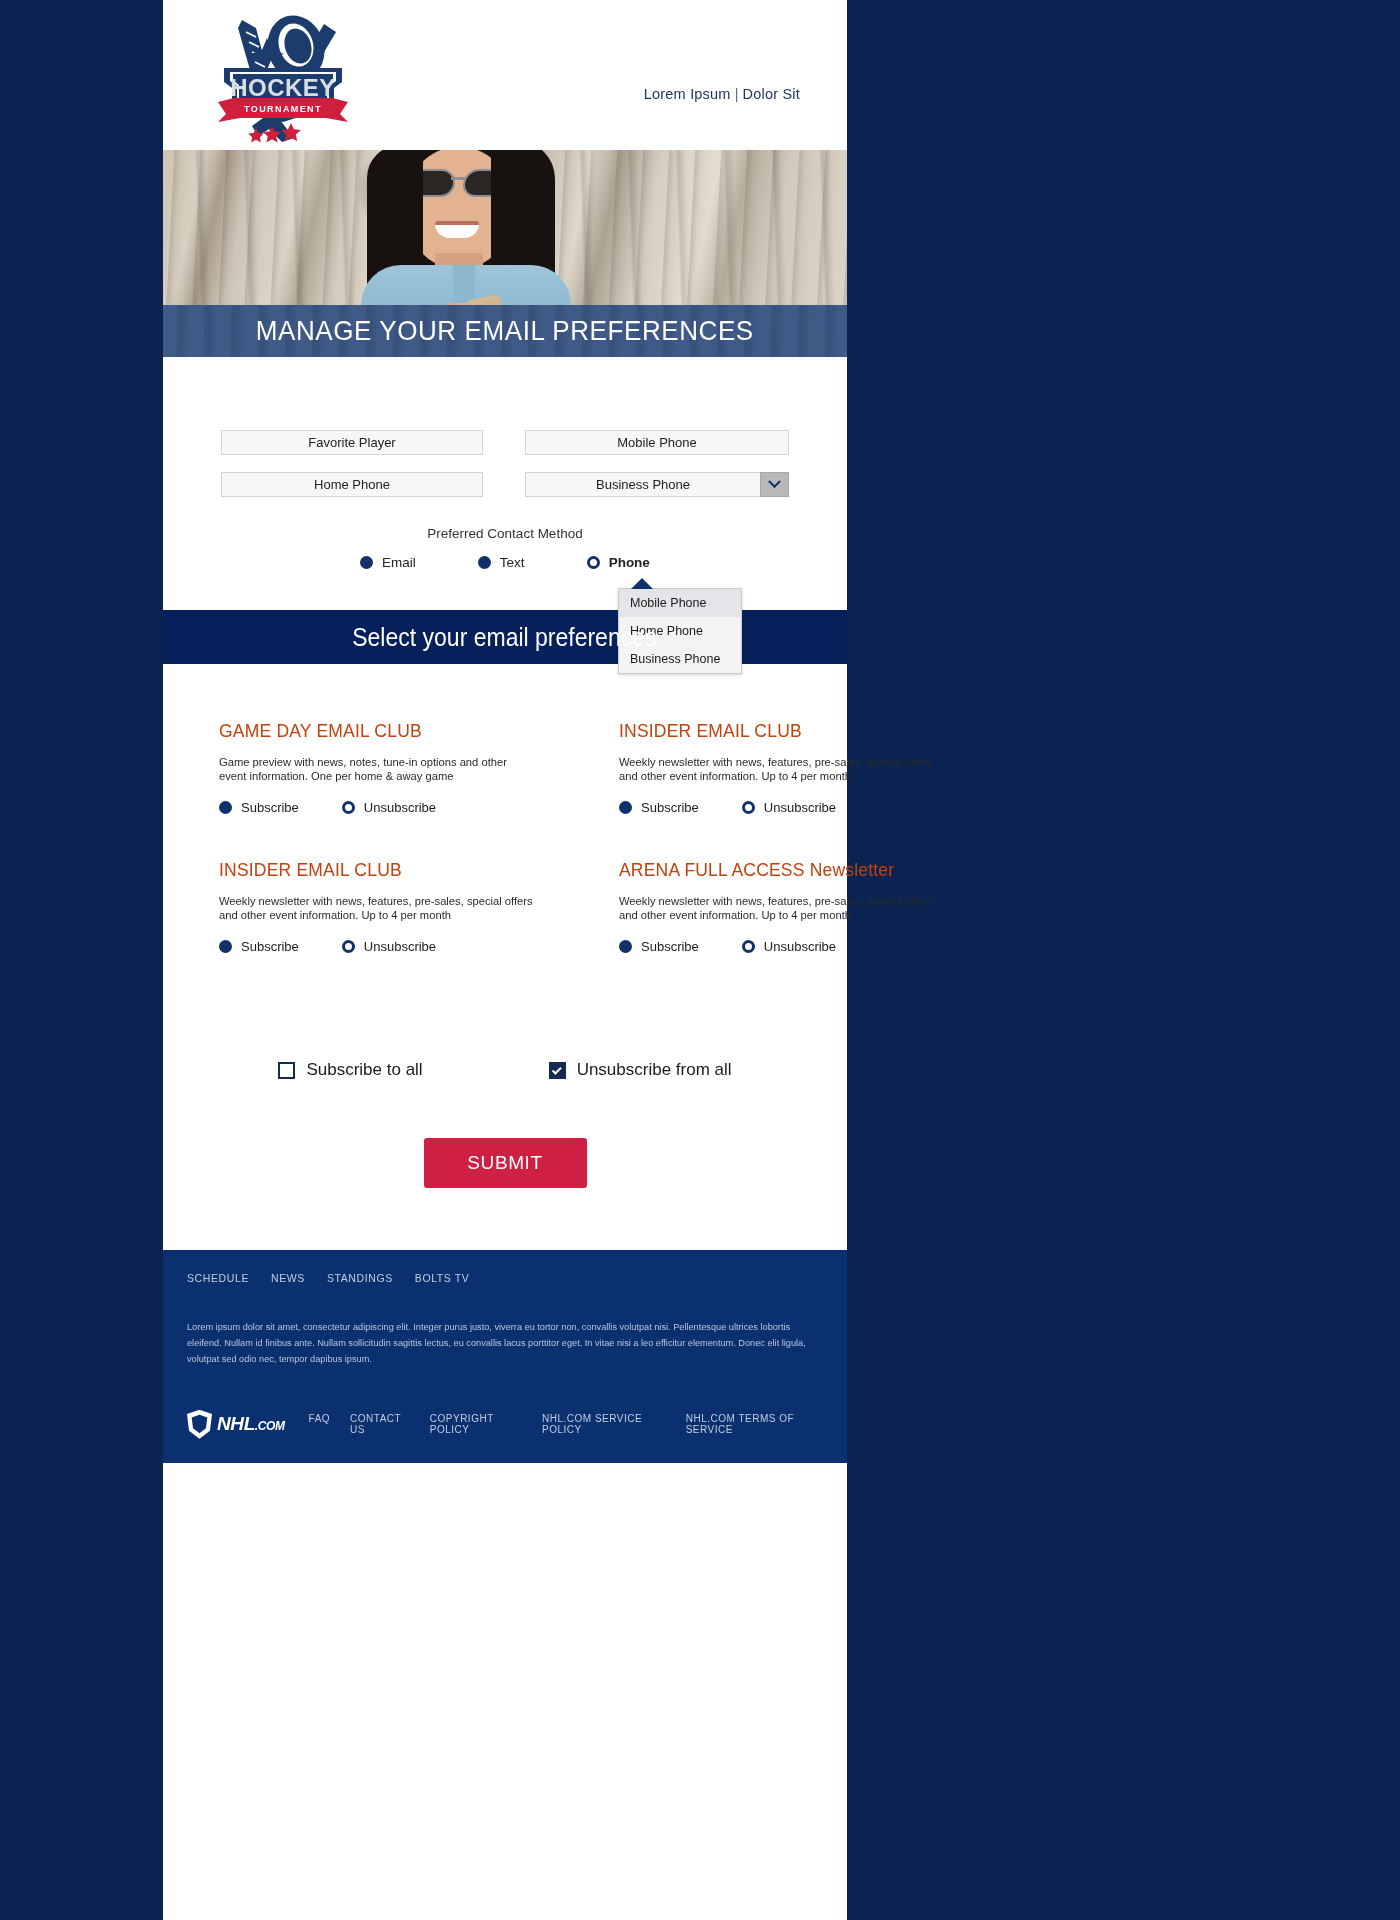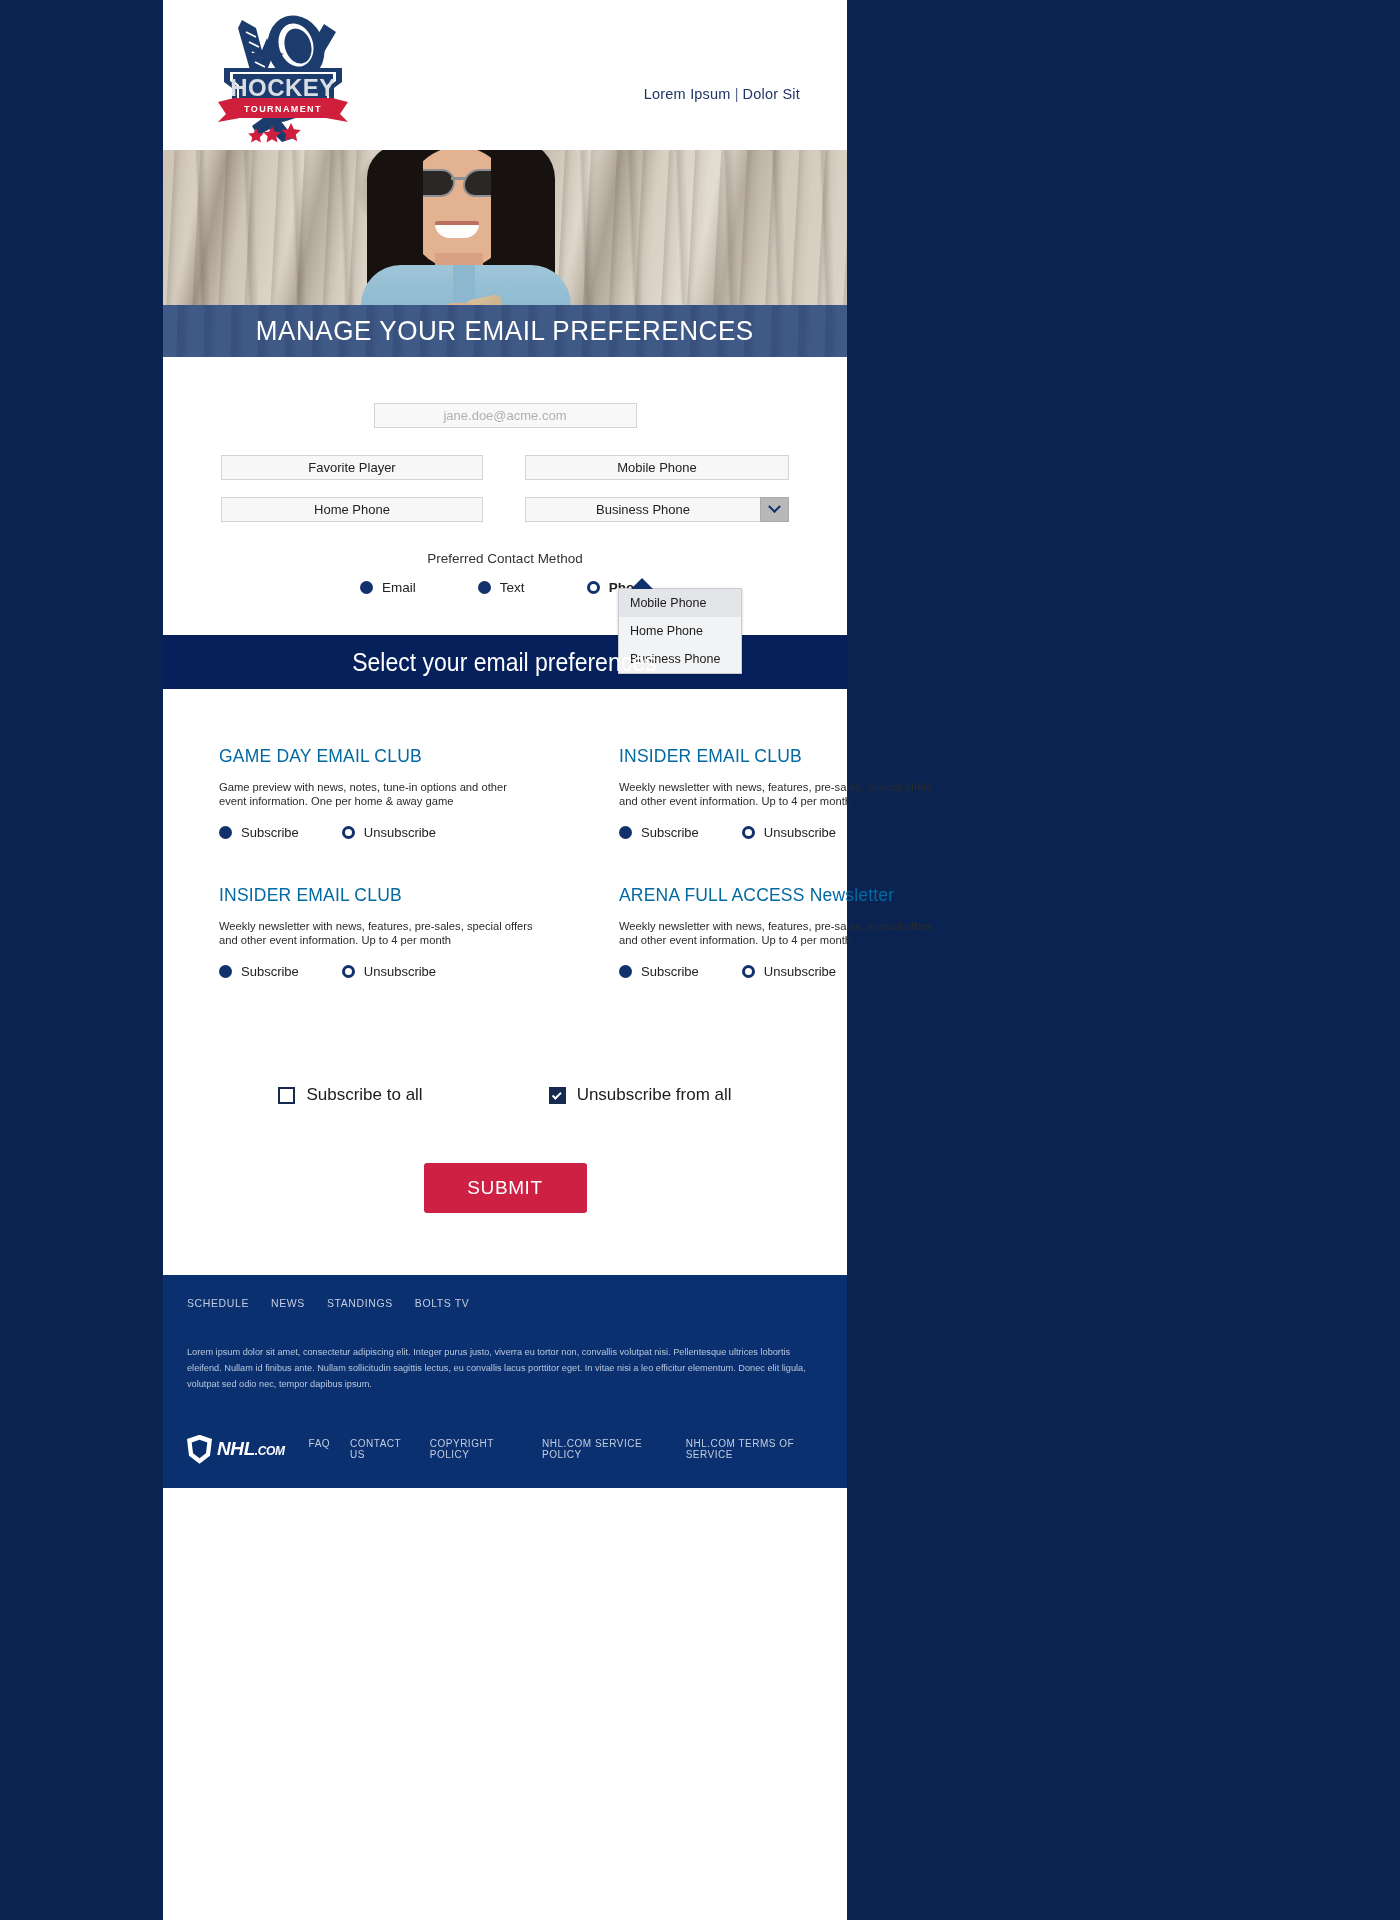--- a/index.html
+++ b/index.html
@@ -196,21 +196,21 @@
     transform:scaleX(0.92); transform-origin:center;
     font-family:"Liberation Sans Narrow","Liberation Sans",sans-serif;
   }
 
   
   .pref-section { background:#fff; padding:57px 0 0; }
   .cards {
     display:grid; grid-template-columns:400px 362px; column-gap:0; row-gap:45px;
     padding-left:56px;
   }
-  .card-title { font-size:17.5px; color:#0369a1; font-weight:400; letter-spacing:.2px; }
+  .card-title { font-size:17.5px; color:#c2410c; font-weight:400; letter-spacing:.2px; }
   .card-desc {
     margin-top:13px; font-size:11.2px; color:#2b2b2b; line-height:1.25; max-width:316px;
   }
   .card-radios { display:flex; align-items:center; margin-top:17px; }
   .card-radios .radio-item + .radio-item { margin-left:43px; }
   .card-radios .rlabel { font-size:13px; }
 
   .checks {
     display:flex; justify-content:center; align-items:center; margin-top:58px;
   }
@@ -347,23 +347,20 @@
     <div class="hero-fade"></div>
   </section>
 
   <section class="banner-title">
     <div class="bt-bg"></div>
     <h1>MANAGE YOUR EMAIL PREFERENCES</h1>
   </section>
 
   <section class="form-area">
 
-    <div class="email-row">
-      <input class="txt email-input" type="text" value="" placeholder="jane.doe@acme.com" style="">
-    </div>
 
     <div class="grid2">
       <div class="field-wrap">
         <input class="txt" type="text" value="Favorite Player" style="">
       </div>
       <div class="field-wrap">
         <input class="txt" type="text" value="Mobile Phone" style="">
       </div>
       <div class="field-wrap">
         <input class="txt" type="text" value="Home Phone" style="">

